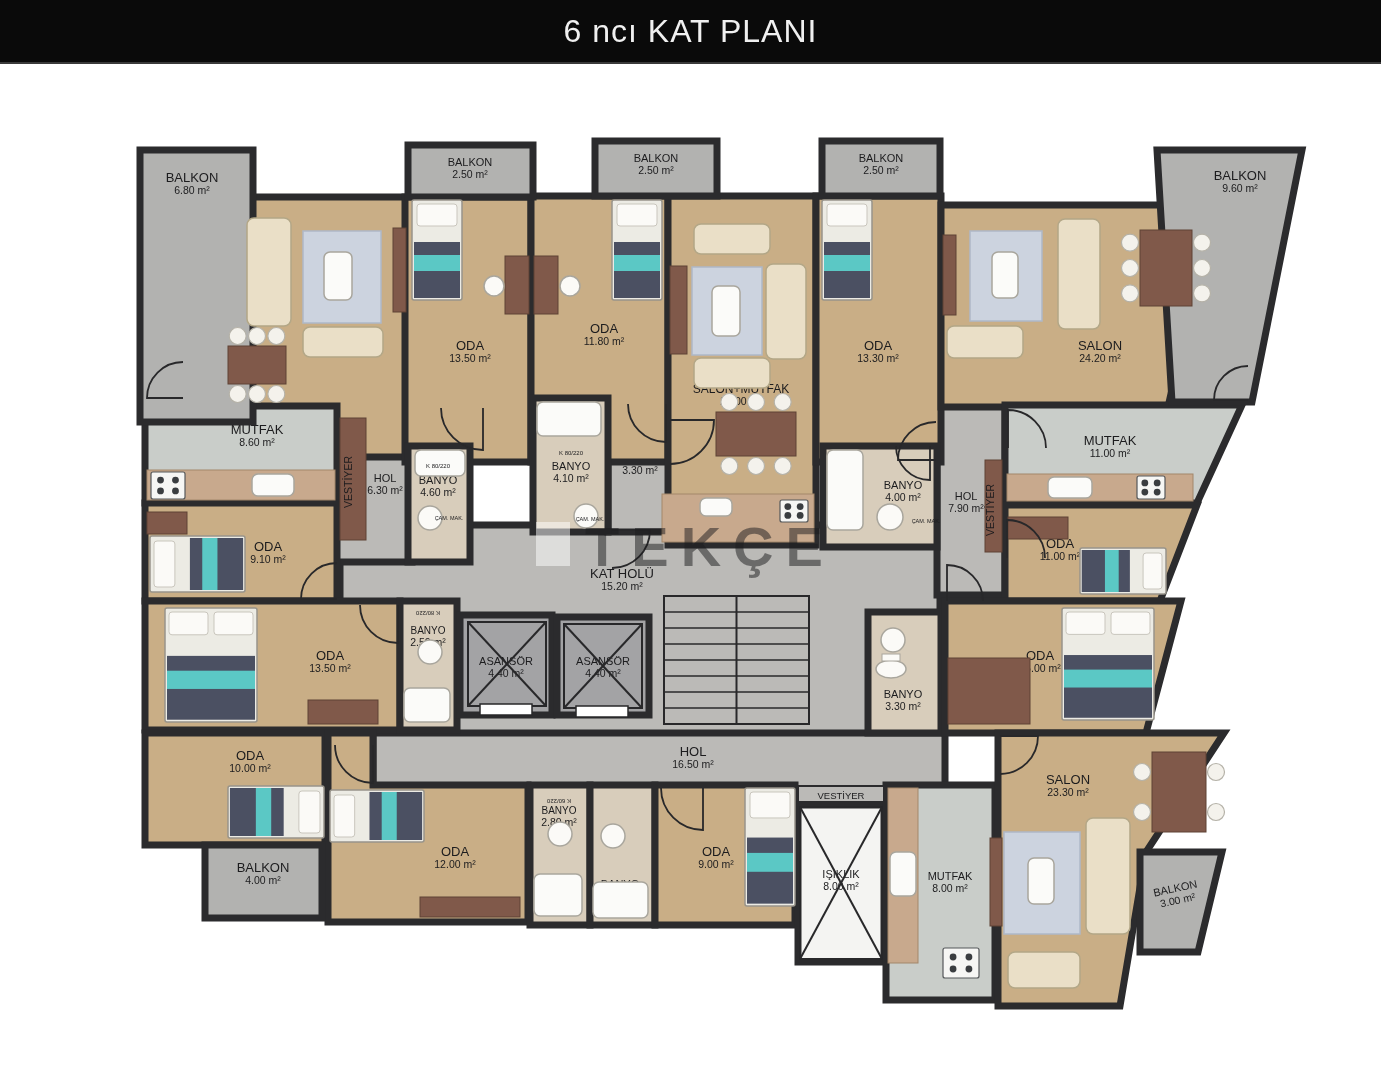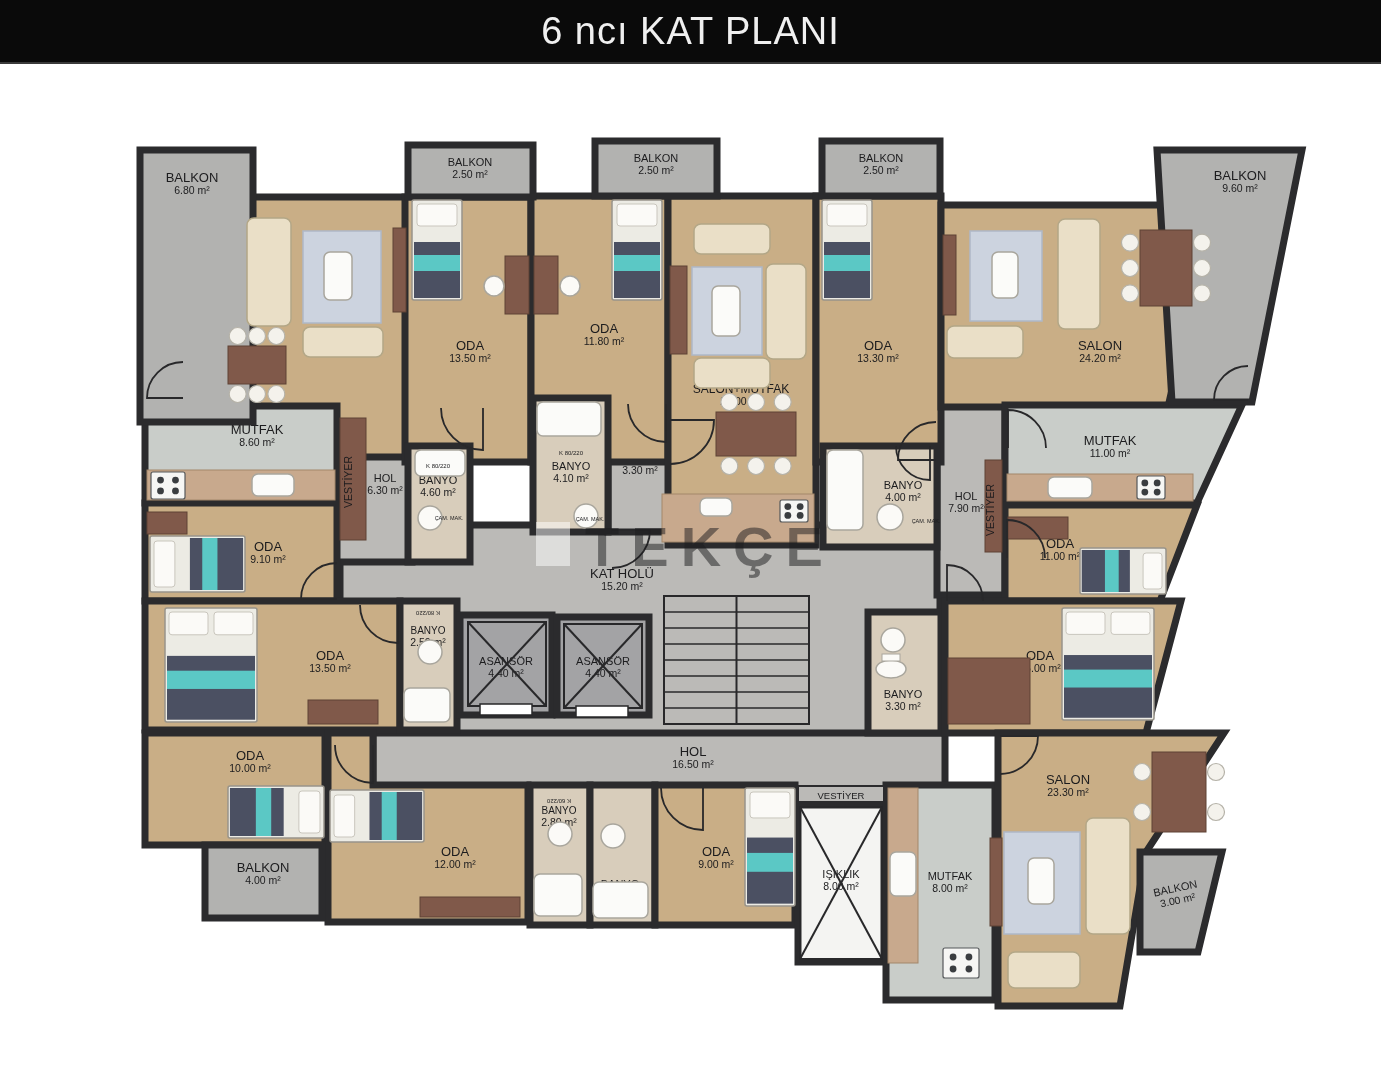--- a/index.html
+++ b/index.html
@@ -1,20 +1,20 @@
 <!DOCTYPE html>
 <html><head>
 <meta charset="utf-8">
 <style>
   html,body{margin:0;padding:0;background:#ffffff;width:1381px;height:1080px;overflow:hidden;
     font-family:"Liberation Sans",sans-serif;}
   #stage{position:relative;width:1381px;height:1080px;background:#fff;}
   header#titlebar{position:absolute;left:0;top:0;width:1381px;height:62px;background:#0a0a0a;
     border-bottom:2px solid #3a3a3a;display:flex;align-items:center;justify-content:center;z-index:5;}
-  header#titlebar h1{margin:0;color:#f0f0f0;font-size:38px;font-weight:normal;letter-spacing:1px;
+  header#titlebar h1{margin:0;color:#f0f0f0;font-size:32px;font-weight:normal;letter-spacing:1px;
     font-family:"Liberation Sans",sans-serif;}
   svg#plan{position:absolute;left:0;top:0;}
   svg text{font-family:"Liberation Sans",sans-serif;fill:#1c1c1e;}
 </style>
 </head>
 <body>
 <div id="stage">
   <header id="titlebar">
     <h1>6 ncı KAT PLANI</h1>
   </header>

